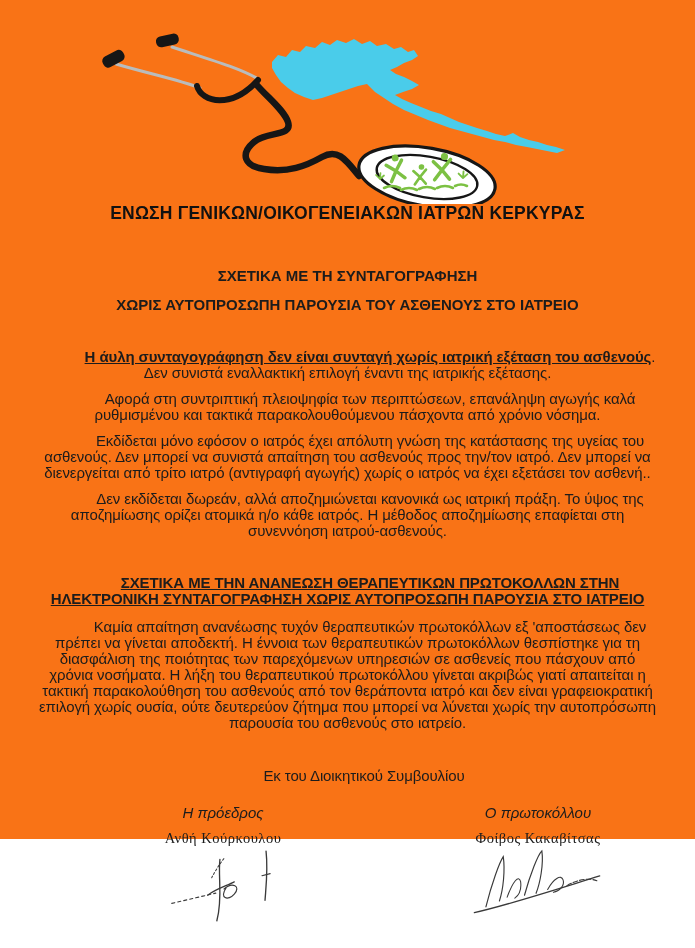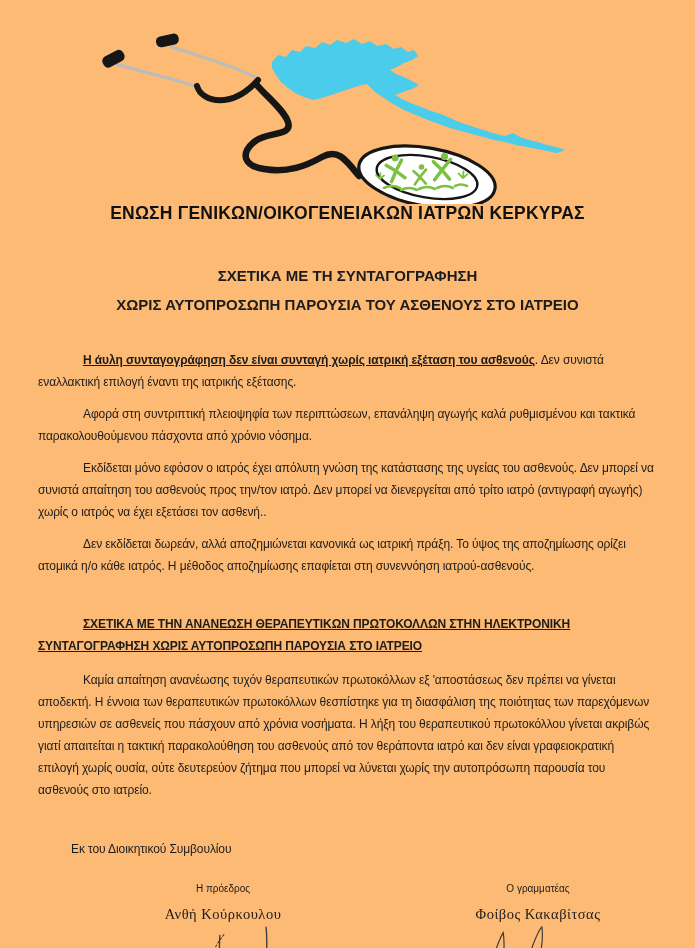--- a/index.html
+++ b/index.html
@@ -3,21 +3,21 @@
 <meta charset="utf-8">
 <style>
   html,body{margin:0;padding:0;background:#fff;}
   body{
     width:695px;height:948px;
     font-family:"Liberation Sans",sans-serif;
     color:#1c1c1c;
     overflow:hidden;
     position:relative;
   }
-  .doc{position:relative;width:695px;height:948px;background:#fdba74;}
+  .doc{position:relative;width:695px;height:839px;background:#f97316;}
   
   .logo-wrap{position:relative;width:695px;height:240px;}
   .logo-svg{position:absolute;left:0;top:0;}
   .org-name{
     position:absolute;left:0;right:0;top:203px;
     text-align:center;
     font-size:17.5px;font-weight:bold;
     letter-spacing:0.2px;
     color:#111;
     white-space:nowrap;
@@ -25,42 +25,42 @@
   
   .content{padding:0 38px;}
   .doc-heading{
     text-align:center;font-weight:bold;
     font-size:15px;line-height:16px;margin:0;
   }
   .heading-1{margin-top:28px;}
   .heading-2{margin-top:13px;}
   .content p{
     margin:10px 0 0 0;
-    font-size:12px;line-height:22px;
+    font-size:15px;line-height:16px;
     letter-spacing:-0.1px;
     text-indent:45px;
-    text-align:left;
+    text-align:center;
   }
   p.para-1{margin-top:36px;}
   .section2-heading{
     font-weight:bold;
     margin-top:36px !important;
     text-decoration:underline;
   }
   p.para-5{margin-top:12px;}
   p.closing{margin-top:37px;text-indent:33px;}
   .bold-underline{font-weight:bold;text-decoration:underline;}
   
   .sig-row{
     display:flex;margin-top:21px;
   }
   .sig-col{width:220px;text-align:center;}
   .sig-col.left{margin-left:75px;}
   .sig-col.right{margin-left:95px;}
-  .sig-role{font-size:10px;line-height:15.8px;}
+  .sig-role{font-size:15px;line-height:15.8px;font-style:italic;}
   .sig-name{
     font-family:"Liberation Serif",serif;
     font-size:14.5px;line-height:18px;margin-top:8px;
     letter-spacing:0.5px;
   }
   .sig-img{margin-top:0px;}
 </style>
 </head>
 <body>
 
@@ -165,21 +165,21 @@
           <path d="M 52,12 C 50,30 55,50 49,72" stroke-width="1.3"></path>
           <path d="M 40,47 C 48,41 58,38 66,34" stroke-width="1.2"></path>
           <path d="M 56,41 c 8,-7 17,-3 10,5 c -6,7 -15,4 -8,-6" stroke-width="1.1"></path>
           <path d="M 97,4 C 99,22 97,38 96,52" stroke-width="1.3"></path>
           <path d="M 93,28 L 101,26" stroke-width="1.1"></path>
           <path d="M 44,30 C 47,24 52,16 57,10" stroke-width="1" stroke-dasharray="2,2"></path>
         </svg>
       </div>
 
       <div class="sig-col right">
-        <div class="sig-role">Ο γραμματέας</div>
+        <div class="sig-role">Ο πρωτοκόλλου</div>
         <div class="sig-name">Φοίβος Κακαβίτσας</div>
         <svg class="sig-img" width="160" height="82" viewBox="0 0 140 85" fill="none" stroke="#3a3a3a" stroke-linecap="round">
           <path d="M 4,68 C 40,60 95,42 134,30" stroke-width="1.3"></path>
           <path d="M 16,62 C 22,38 30,16 34,10 C 36,24 34,44 30,56" stroke-width="1.2"></path>
           <path d="M 38,52 C 44,36 50,28 52,36 C 53,44 50,50 46,53" stroke-width="1.1"></path>
           <path d="M 56,50 C 62,28 70,8 74,4 C 76,18 72,38 68,48" stroke-width="1.2"></path>
           <path d="M 80,44 C 86,33 94,28 96,34 C 98,40 92,46 86,47" stroke-width="1.1"></path>
           <path d="M 100,40 C 112,33 124,32 131,35" stroke-width="1.1" stroke-dasharray="5,2"></path>
         </svg>
       </div>

